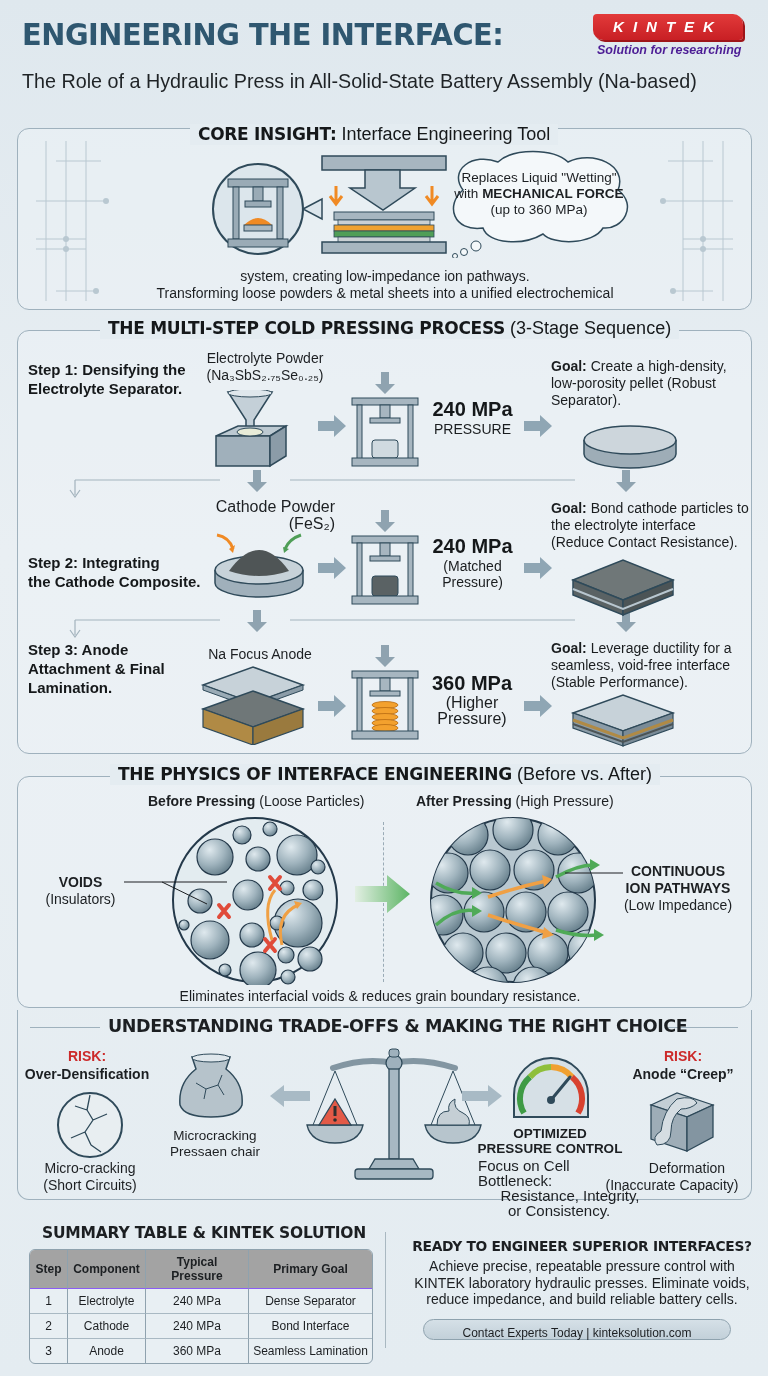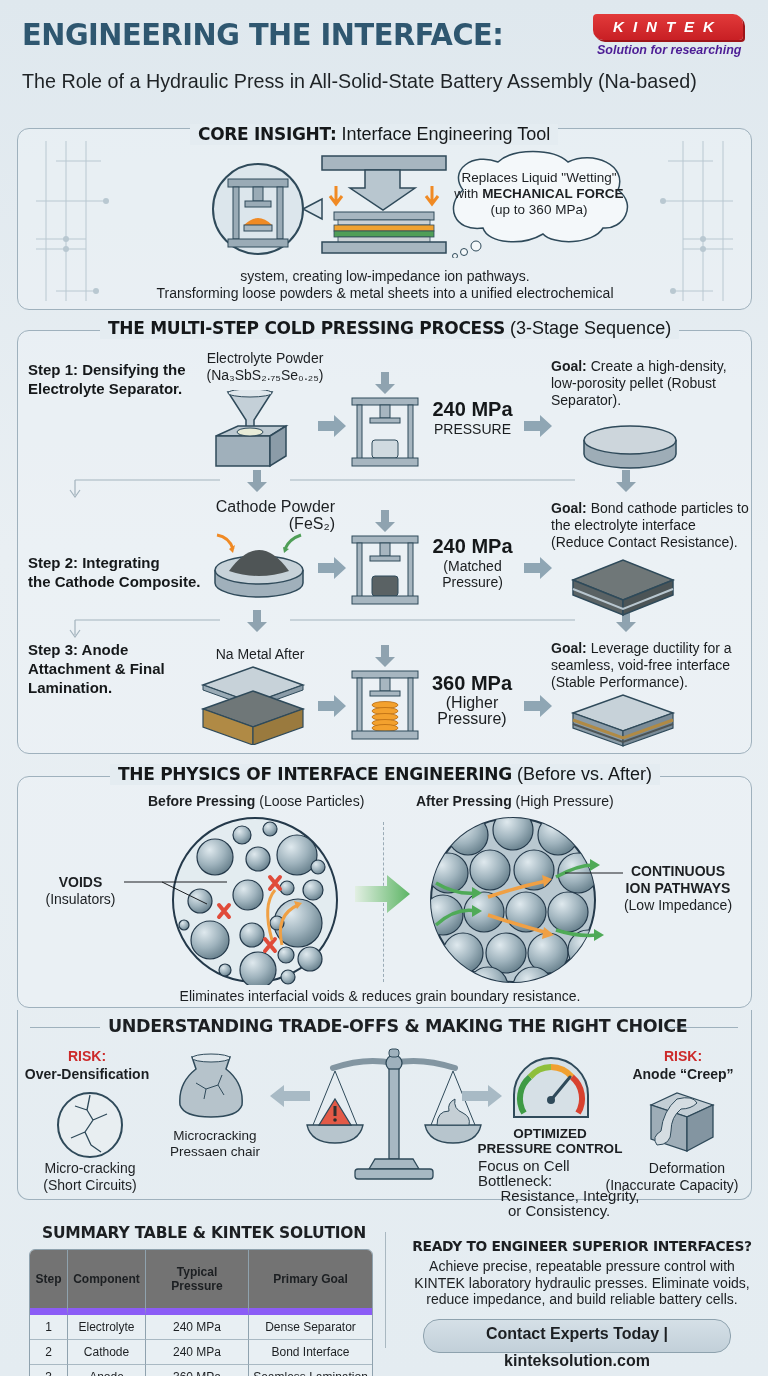--- a/index.html
+++ b/index.html
@@ -41,27 +41,27 @@
   }
   .section-head b { font-family: "DejaVu Sans", sans-serif; font-size: 17px; letter-spacing: -0.3px; }
   .txt-c { text-align: center; }
   .bold { font-weight: bold; }
   .step-title { font-weight: bold; font-size: 15px; line-height: 19px; color: #15181a; }
   .goal { font-size: 14px; line-height: 17px; color: #1a1d1f; }
   .press-val { font-weight: bold; font-size: 20px; color: #15181a; text-align: center; }
   .press-sub { font-size: 14px; color: #1a1d1f; text-align: center; line-height: 16px; }
   .risk { color: #cc2a2a; font-weight: bold; font-size: 14px; }
   table.summary { border-collapse: separate; border-spacing: 0; border: 1px solid #8fa2ae; border-radius: 6px; overflow: hidden; font-size: 12px; background: #e8eff3; }
-  table.summary th { background: #737373; font-weight: bold; padding: 15px 4px; border-right: 1px solid #8fa2ae; border-bottom: 7px solid #8b5cf6; }
+  table.summary th { background: #a3a3a3; font-weight: bold; padding: 5px 4px; border-right: 1px solid #8fa2ae; border-bottom: 1px solid #8b5cf6; }
   table.summary td { padding: 5px 4px; text-align: center; border-right: 1px solid #8fa2ae; border-bottom: 1px solid #a9b9c3; }
   table.summary tr:last-child td { border-bottom: none; }
   table.summary th:last-child, table.summary td:last-child { border-right: none; }
   .cta-btn {
     border: 1.5px solid #8ea2ae; border-radius: 16px; background: linear-gradient(180deg,#d5e0e7,#c2d0d9);
-    font-weight: bold; font-size: 16px; text-align: center; line-height: 27px; height: 34px;
+    font-weight: normal; font-size: 12px; text-align: center; line-height: 27px; height: 21px;
   }
   svg { display: block; }
 </style>
 </head>
 <body>
 
 <div class="abs title">ENGINEERING THE INTERFACE:</div>
 <div class="abs subtitle">The Role of a Hydraulic Press in All-Solid-State Battery Assembly (Na-based)</div>
 <div class="abs logo">
   <div class="logo-box">KINTEK</div>
@@ -251,21 +251,21 @@
   <path d="M105 25 V40 L55 60 V45 Z" fill="#4c5456" stroke="#2f4a5a" stroke-width="1.5"></path>
   <path d="M5 34 L55 54 L105 34" stroke="#b8c6cf" stroke-width="2" fill="none"></path>
 </svg>
 
 <div class="abs step-title" style="left:28px;top:640px;">
   <div>Step 3: Anode</div>
   <div>Attachment &amp; Final</div>
   <div>Lamination.</div>
 </div>
 <div class="abs txt-c" style="left:195px;top:646px;width:130px;font-size:14px;">
-  <div>Na Metal After</div>
+  <div>Na Focus Anode</div>
 </div>
 <svg class="abs" style="left:198px;top:665px" width="110" height="80">
   <path d="M5 20 L55 2 L105 20 L55 38 Z" fill="#c7d2d9" stroke="#2f4a5a" stroke-width="1.5"></path>
   <path d="M5 20 V25 L55 43 V38 Z" fill="#9aabb6" stroke="#2f4a5a"></path>
   <path d="M105 20 V25 L55 43 V38 Z" fill="#8b9ca8" stroke="#2f4a5a"></path>
   <path d="M5 44 L55 26 L105 44 L55 62 Z" fill="#6f7778" stroke="#2f4a5a" stroke-width="1.5"></path>
   <path d="M5 44 V62 L55 80 V62 Z" fill="#b08a45" stroke="#2f4a5a" stroke-width="1.2"></path>
   <path d="M105 44 V62 L55 80 V62 Z" fill="#9a7a3e" stroke="#2f4a5a" stroke-width="1.2"></path>
 </svg>
 <svg class="abs" style="left:318px;top:695px" width="28" height="22">

